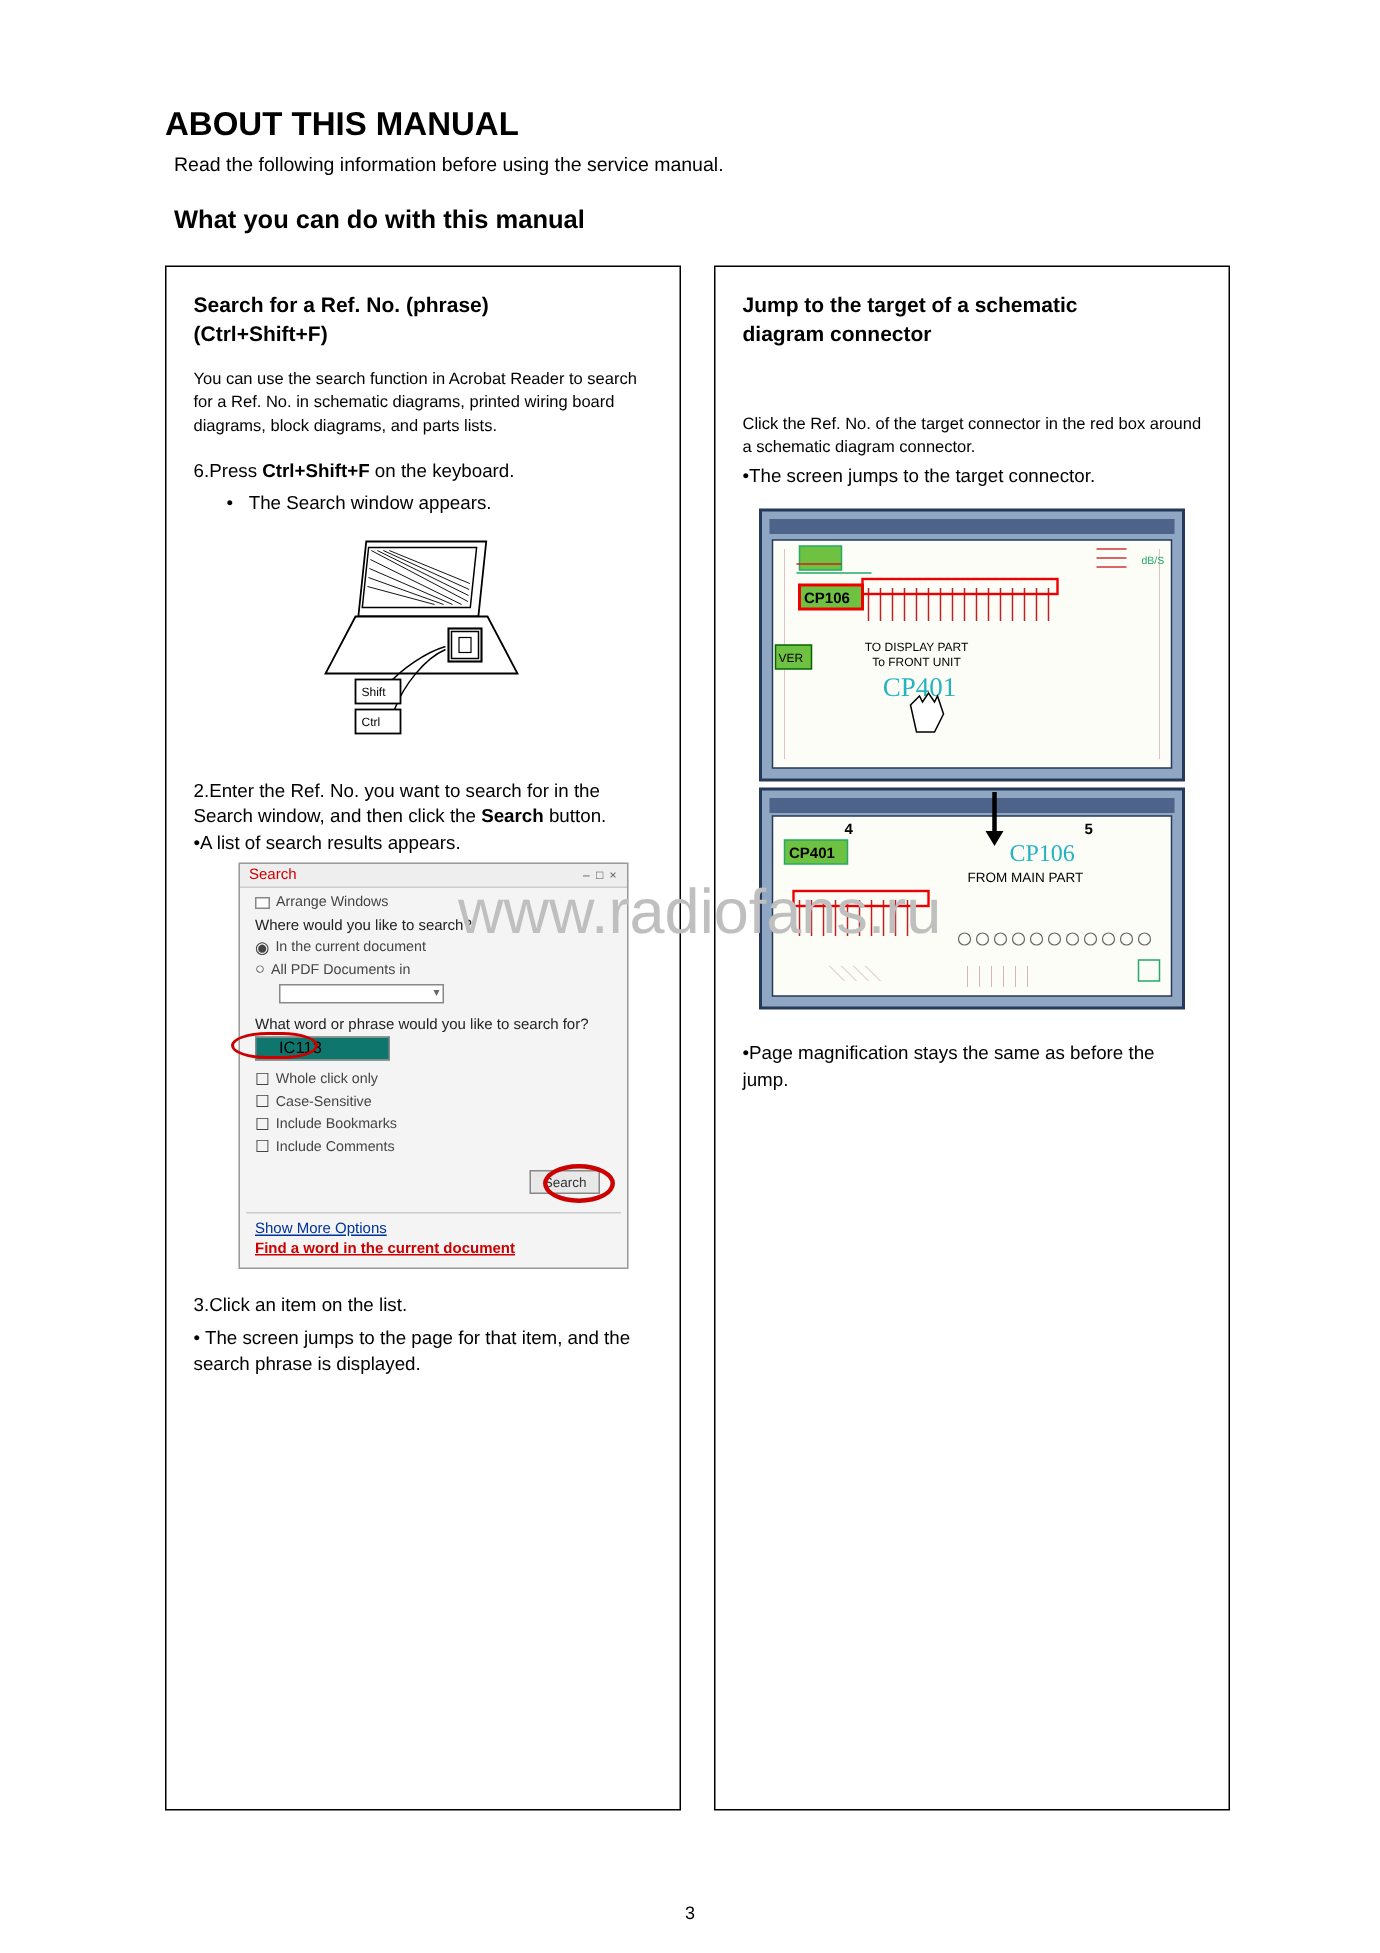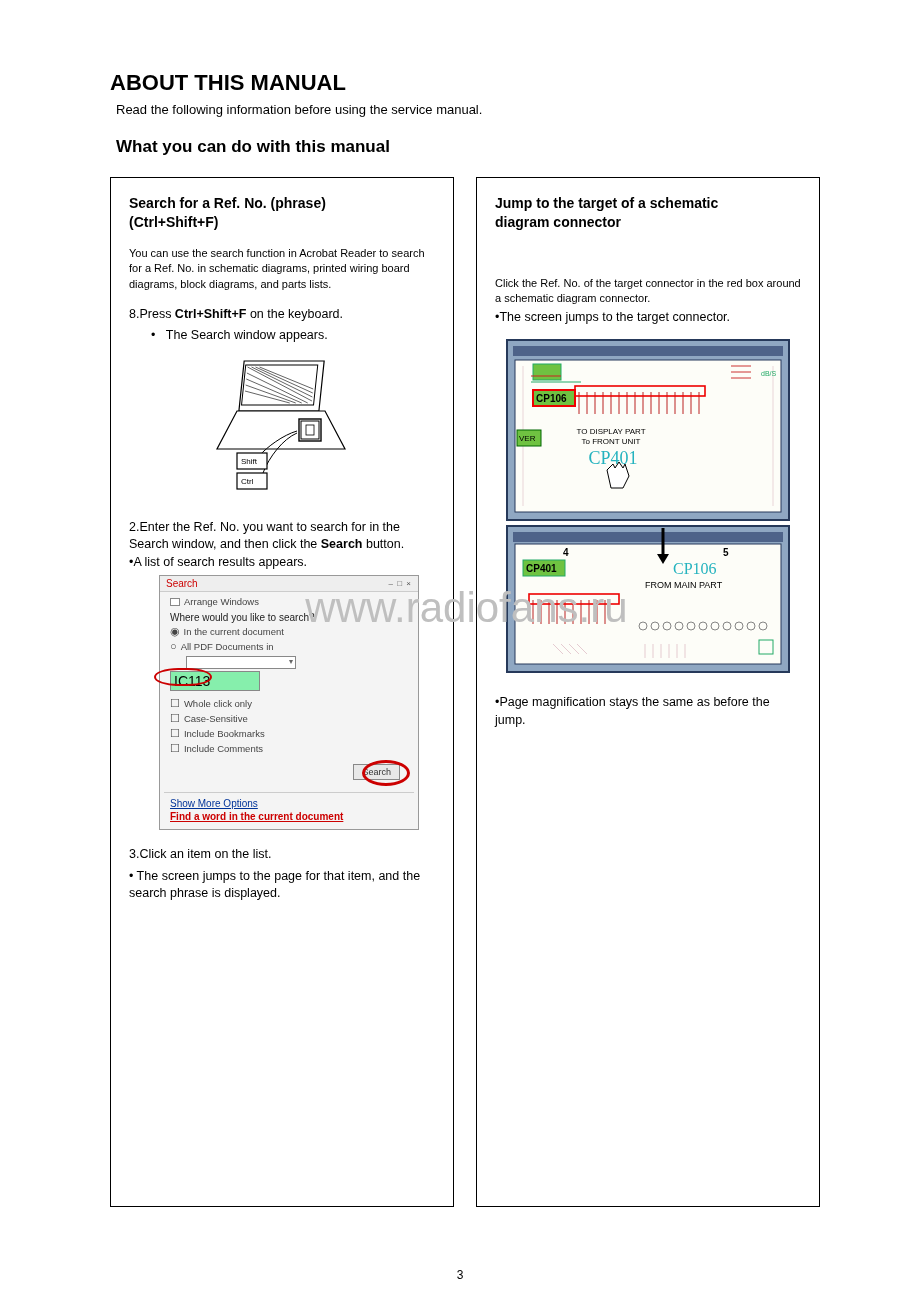--- a/index.html
+++ b/index.html
@@ -91,23 +91,23 @@
     display: flex;
     align-items: center;
     gap: 4px;
     font-size: 9.5px;
     color: #444;
   }
   .sb-section { padding: 4px 10px 1px 10px; font-size: 10px; color: #222; }
   .sb-input {
     width: 90px;
     border: 1px solid #888;
-    font-size: 14px;
-    padding: 1px 3px;
-    background: #86efac;
+    font-size: 11px;
+    padding: 1px 15px;
+    background: #0f766e;
   }
   .sb-circle {
     position: relative;
   }
   .sb-red-oval {
     position: absolute;
     border: 2px solid #c00;
     border-radius: 50%/60%;
     width: 58px;
     height: 18px;
@@ -191,21 +191,21 @@
 <div class="columns">
 
   <div class="panel">
     <div class="panel-heading">
       <span>Search for a Ref. No. (phrase)</span><br>
       <span>(Ctrl+Shift+F)</span>
     </div>
     <div class="para">You can use the search function in Acrobat Reader to search for a Ref. No. in schematic diagrams, printed wiring board diagrams, block diagrams, and parts lists.</div>
 
     <div class="step-line small-gap">
-      <span>8.Press </span><span class="big-bold">Ctrl+Shift+F</span><span> on the keyboard.</span>
+      <span>6.Press </span><span class="big-bold">Ctrl+Shift+F</span><span> on the keyboard.</span>
     </div>
     <div class="step-line indent" style="margin-bottom:6px;">
       <span>•&nbsp;&nbsp;&nbsp;</span><span>The Search window appears.</span>
     </div>
 
     <div class="laptop-wrap">
       <svg class="laptop-svg" viewBox="0 0 170 150">
 
         <path d="M48 8 L128 8 L128 58 L48 58 Z" fill="#fff" stroke="#000" stroke-width="1.2" transform="skewX(-6)"></path>
         <rect x="50" y="12" width="72" height="40" fill="#fff" stroke="#000" stroke-width="1" transform="skewX(-6)"></rect>
@@ -257,20 +257,21 @@
           <span>In the current document</span>
         </div>
         <div class="sb-row">
           <span class="sb-check">○</span>
           <span>All PDF Documents in</span>
         </div>
         <div class="sb-row">
           <span style="width:12px;height:10px;display:inline-block;"></span>
           <span class="sb-dd">▾</span>
         </div>
+        <div class="sb-section" style="padding-top:8px;">What word or phrase would you like to search for?</div>
         <div class="sb-row sb-circle">
           <input class="sb-input" value="IC113" style="">
           <span class="sb-red-oval"></span>
         </div>
         <div style="height:4px;"></div>
         <div class="sb-row">
             <span class="sb-check">☐</span>
             <span>Whole click only</span>
           </div>
         <div class="sb-row">

